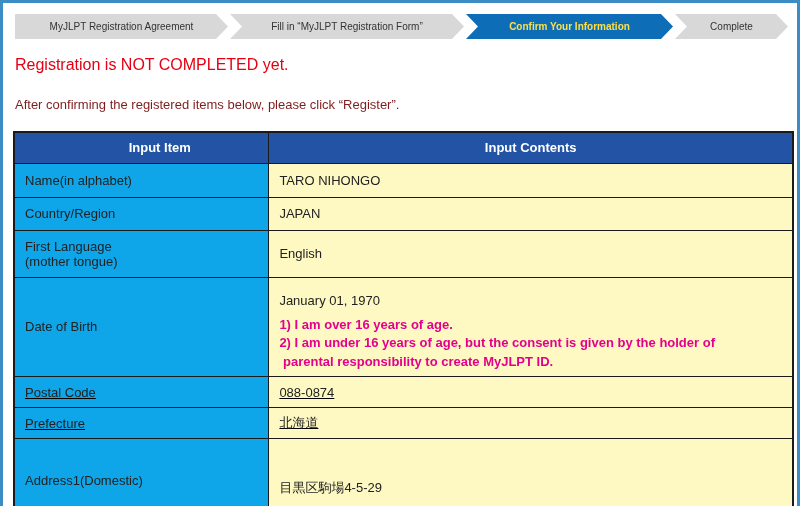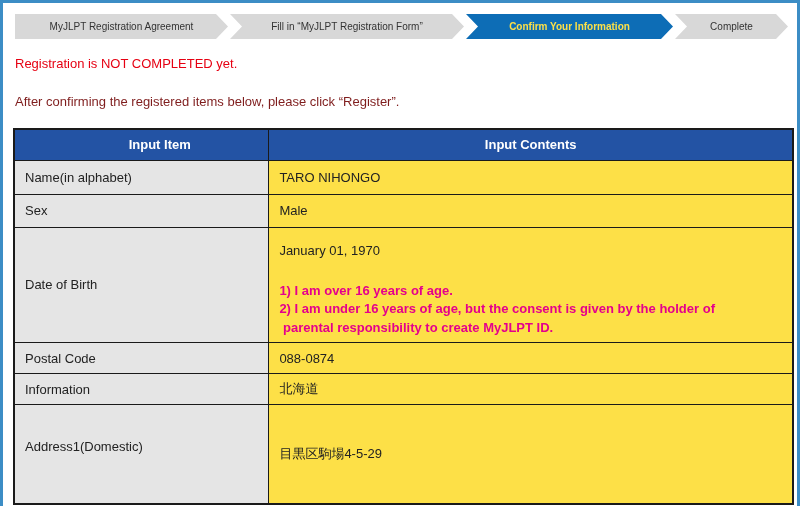--- a/index.html
+++ b/index.html
@@ -42,21 +42,21 @@
     font-weight: bold;
   }
   .s1 { width: 213px; }
   .s2 { width: 234px; }
   .s3 { width: 207px; }
   .s4 { width: 113px; }
 
   
   .warning {
     margin: 17px 0 0 3px;
-    font-size: 13px;
+    font-size: 16px;
     color: #e60012;
   }
   .instruction {
     margin: 23px 0 0 3px;
     font-size: 13px;
     color: #7f1d1d;
   }
 
   
   table.confirm {
@@ -74,41 +74,41 @@
   th.col-item  { width: 232px; padding-left: 36px; }
   th.col-value { width: 477px; }
   thead th {
     background: #2353a4;
     color: #ffffff;
     font-weight: bold;
     height: 31px;
     text-align: center;
   }
   td.item {
-    background: #e5e5e5;
+    background: #0ea5e9;
     color: #222222;
     padding: 4px 8px 4px 10px;
     white-space: pre-wrap;
   }
   td.value {
-    background: #fde047;
+    background: #fef9c3;
     color: #222222;
     padding: 4px 8px 4px 10px;
   }
   .note {
-    margin-top: 24px;
+    margin-top: 8px;
     font-weight: bold;
     white-space: pre-wrap;
     line-height: 1.45;
   }
   tr.h34 { height: 34px; }
   tr.h33 { height: 33px; }
   tr.h47 { height: 47px; }
   tr.h96 { height: 96px; }
-  tr.h31 { height: 31px; }
+  tr.h31 { height: 31px; text-decoration: underline; }
   tr.h44 { height: 44px; }
   td.top { vertical-align: top; padding-top: 15px; }
 </style>
 </head>
 <body>
 
 <div class="page">
 
   <div class="steps">
     <div class="step first s1">MyJLPT Registration Agreement</div>
@@ -127,38 +127,43 @@
         <th class="col-item">Input Item</th>
         <th class="col-value">Input Contents</th>
       </tr>
     </thead>
     <tbody>
       <tr class="h34">
         <td class="item">Name(in alphabet)</td>
         <td class="value">TARO NIHONGO</td>
       </tr>
       <tr class="h33">
-        <td class="item">Sex</td>
-        <td class="value">Male</td>
+        <td class="item">Country/Region</td>
+        <td class="value">JAPAN</td>
+      </tr>
+      <tr class="h47">
+        <td class="item">First Language
+(mother tongue)</td>
+        <td class="value">English</td>
       </tr>
       <tr class="h96">
         <td class="item">Date of Birth</td>
         <td class="value top">
           <div>January 01, 1970</div>
           <div class="note" id="dob-note" style="color: rgb(228, 0, 140);">1) I am over 16 years of age.
 2) I am under 16 years of age, but the consent is given by the holder of
  parental responsibility to create MyJLPT ID.</div>
         </td>
       </tr>
       <tr class="h31">
         <td class="item">Postal Code</td>
         <td class="value">088-0874</td>
       </tr>
       <tr class="h31">
-        <td class="item">Information</td>
+        <td class="item">Prefecture</td>
         <td class="value">北海道</td>
       </tr>
       <tr class="h44">
         <td class="item">
           <div>Address1(Domestic)</div>
           
         </td>
         <td class="value">目黒区駒場4-5-29</td>
       </tr>
 

